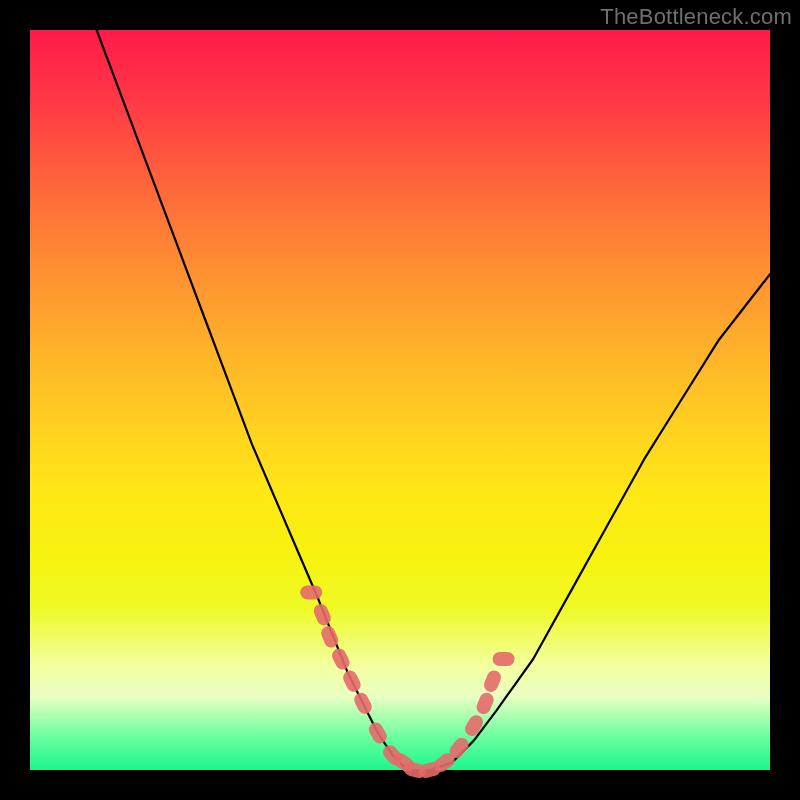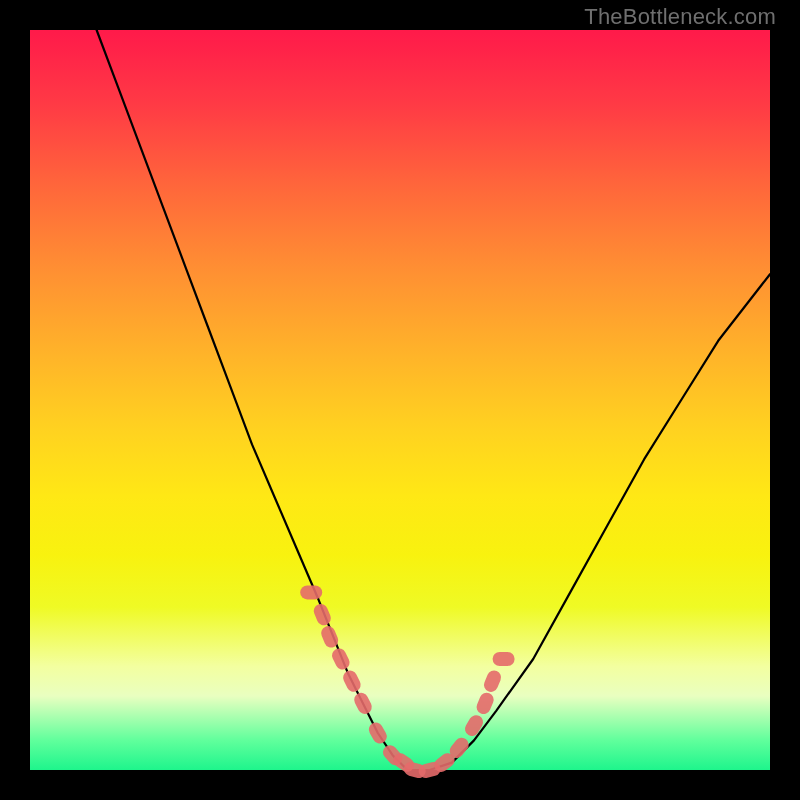--- a/index.html
+++ b/index.html
@@ -37,21 +37,21 @@
       #effa25 78%,
       #f3ffa0 86%,
       #e9ffc0 90%,
       #60ff9c 96%,
       #1ef58c 100%
     );
   }
   .watermark {
     position: absolute;
     top: 4px;
-    right: 24px;
+    right: 8px;
     color: #6f6f6f;
     font-size: 22px;
     letter-spacing: 0.2px;
     user-select: none;
   }
   svg.curve {
     position: absolute;
     top: 0; left: 0;
     width: 740px;
     height: 740px;

